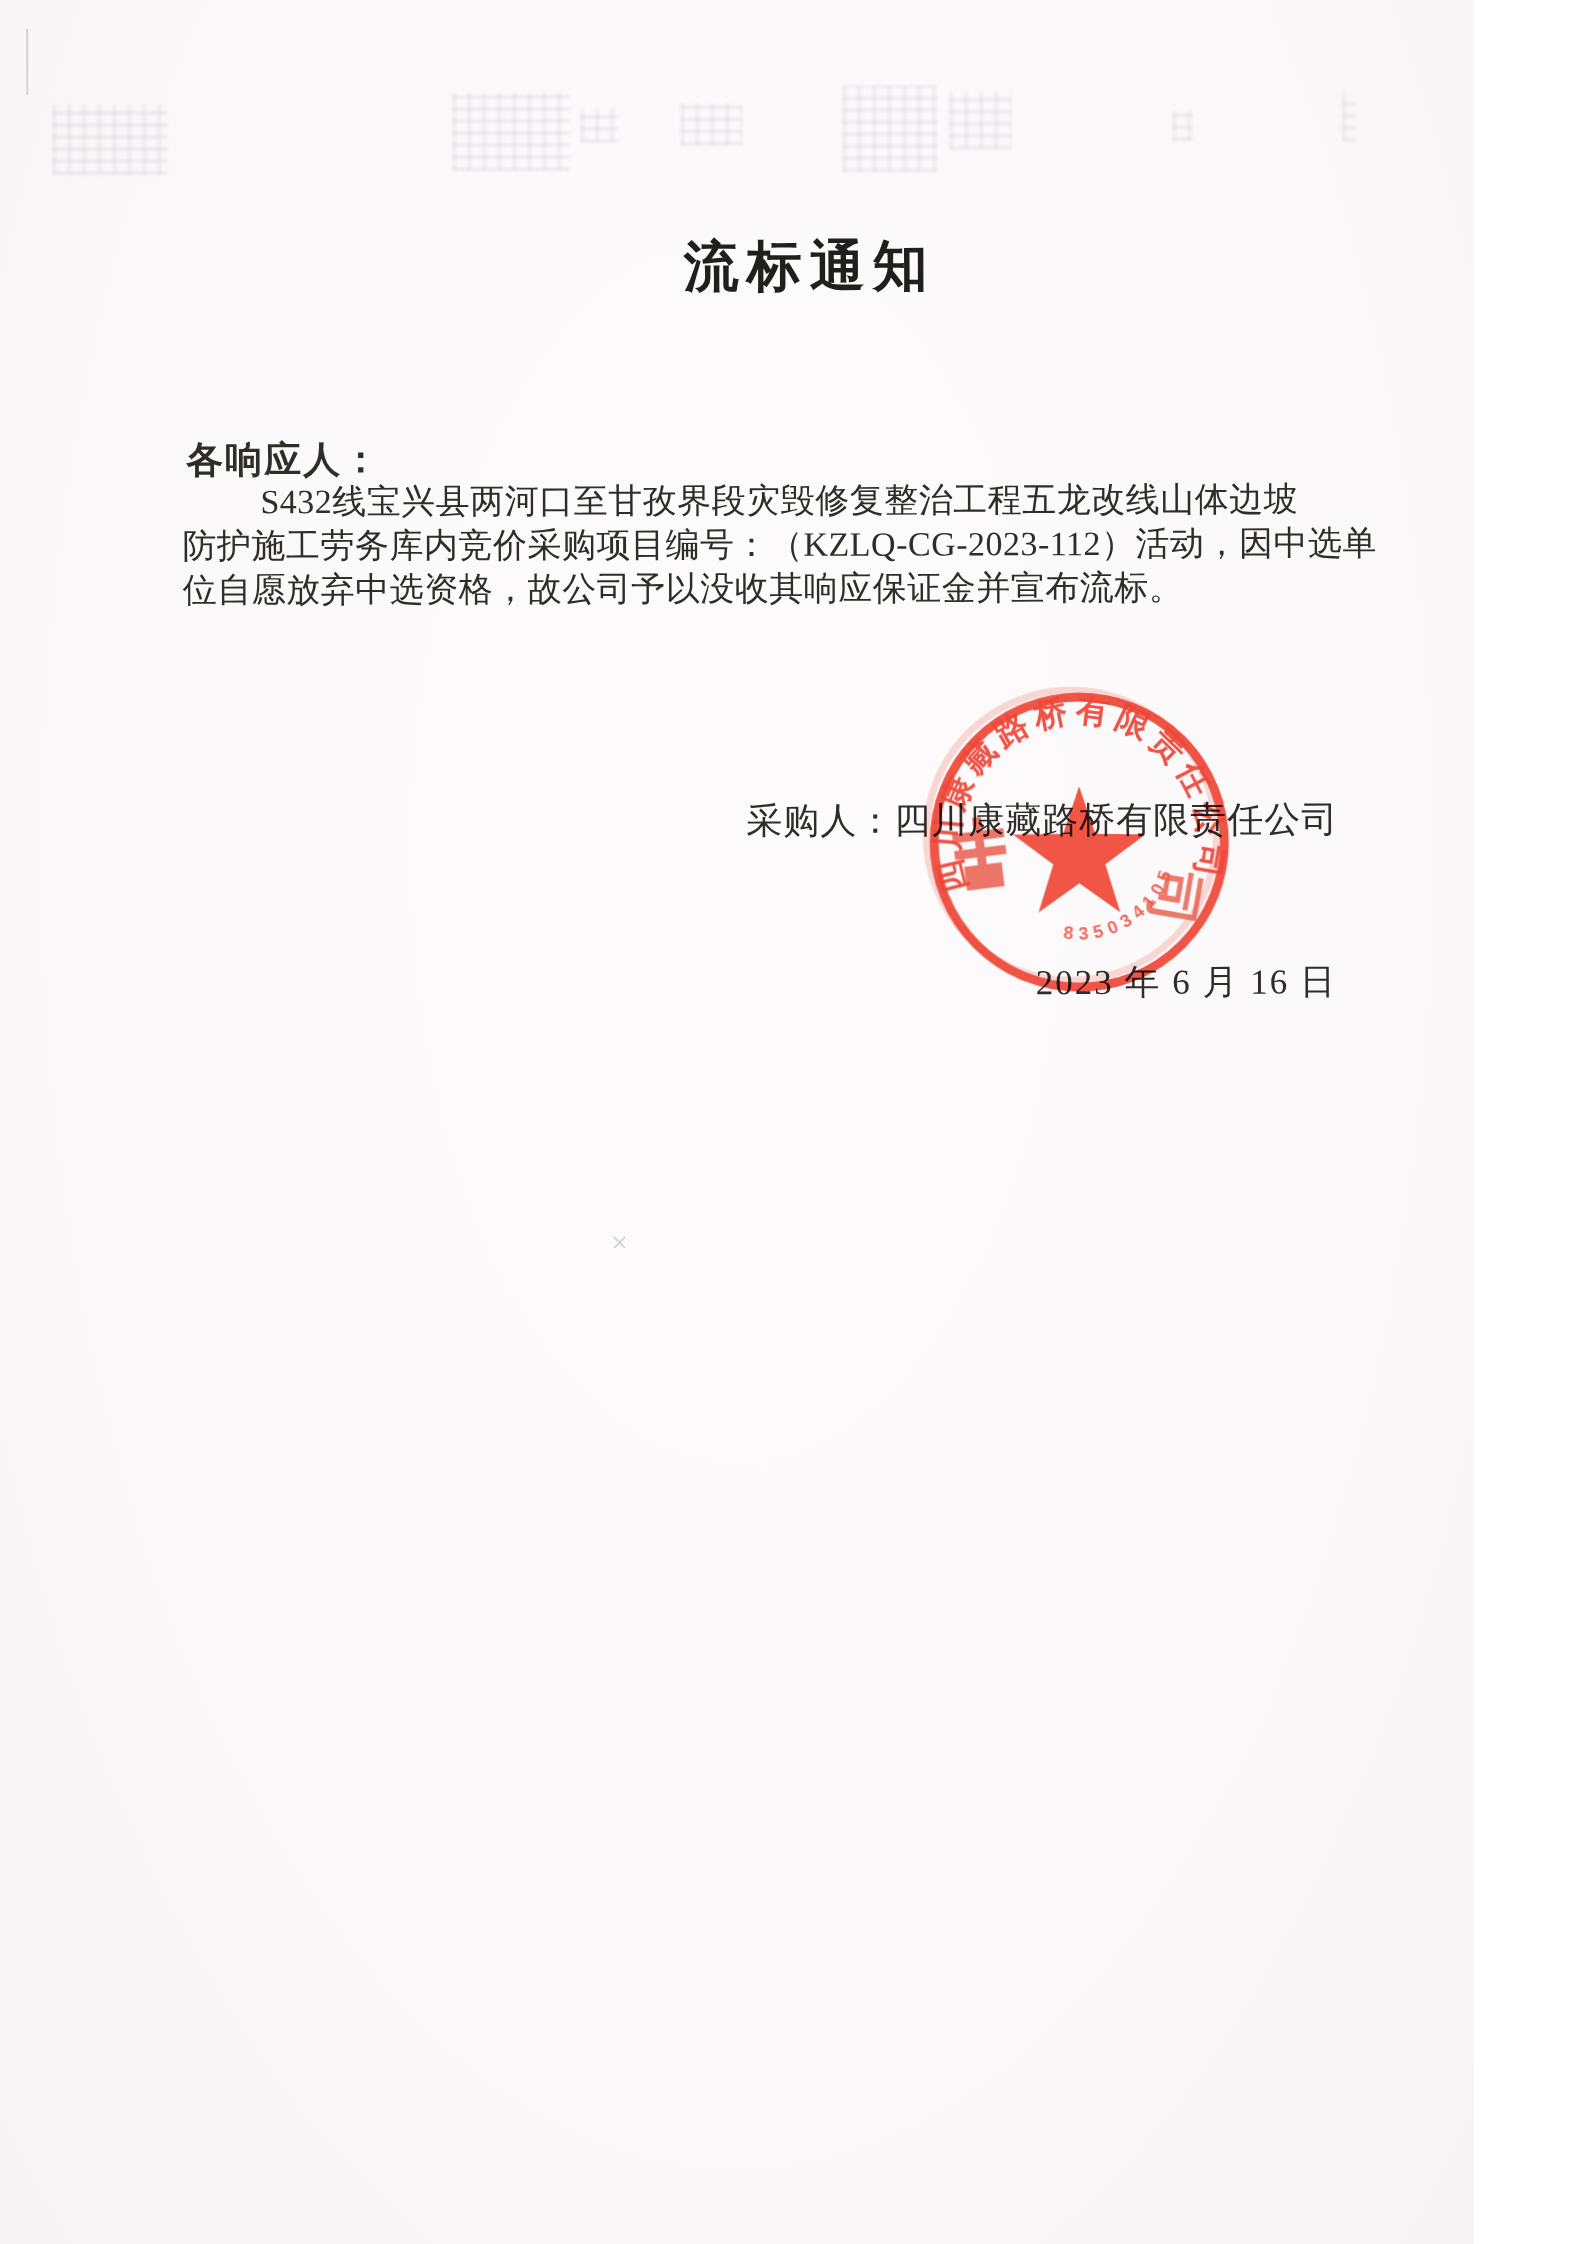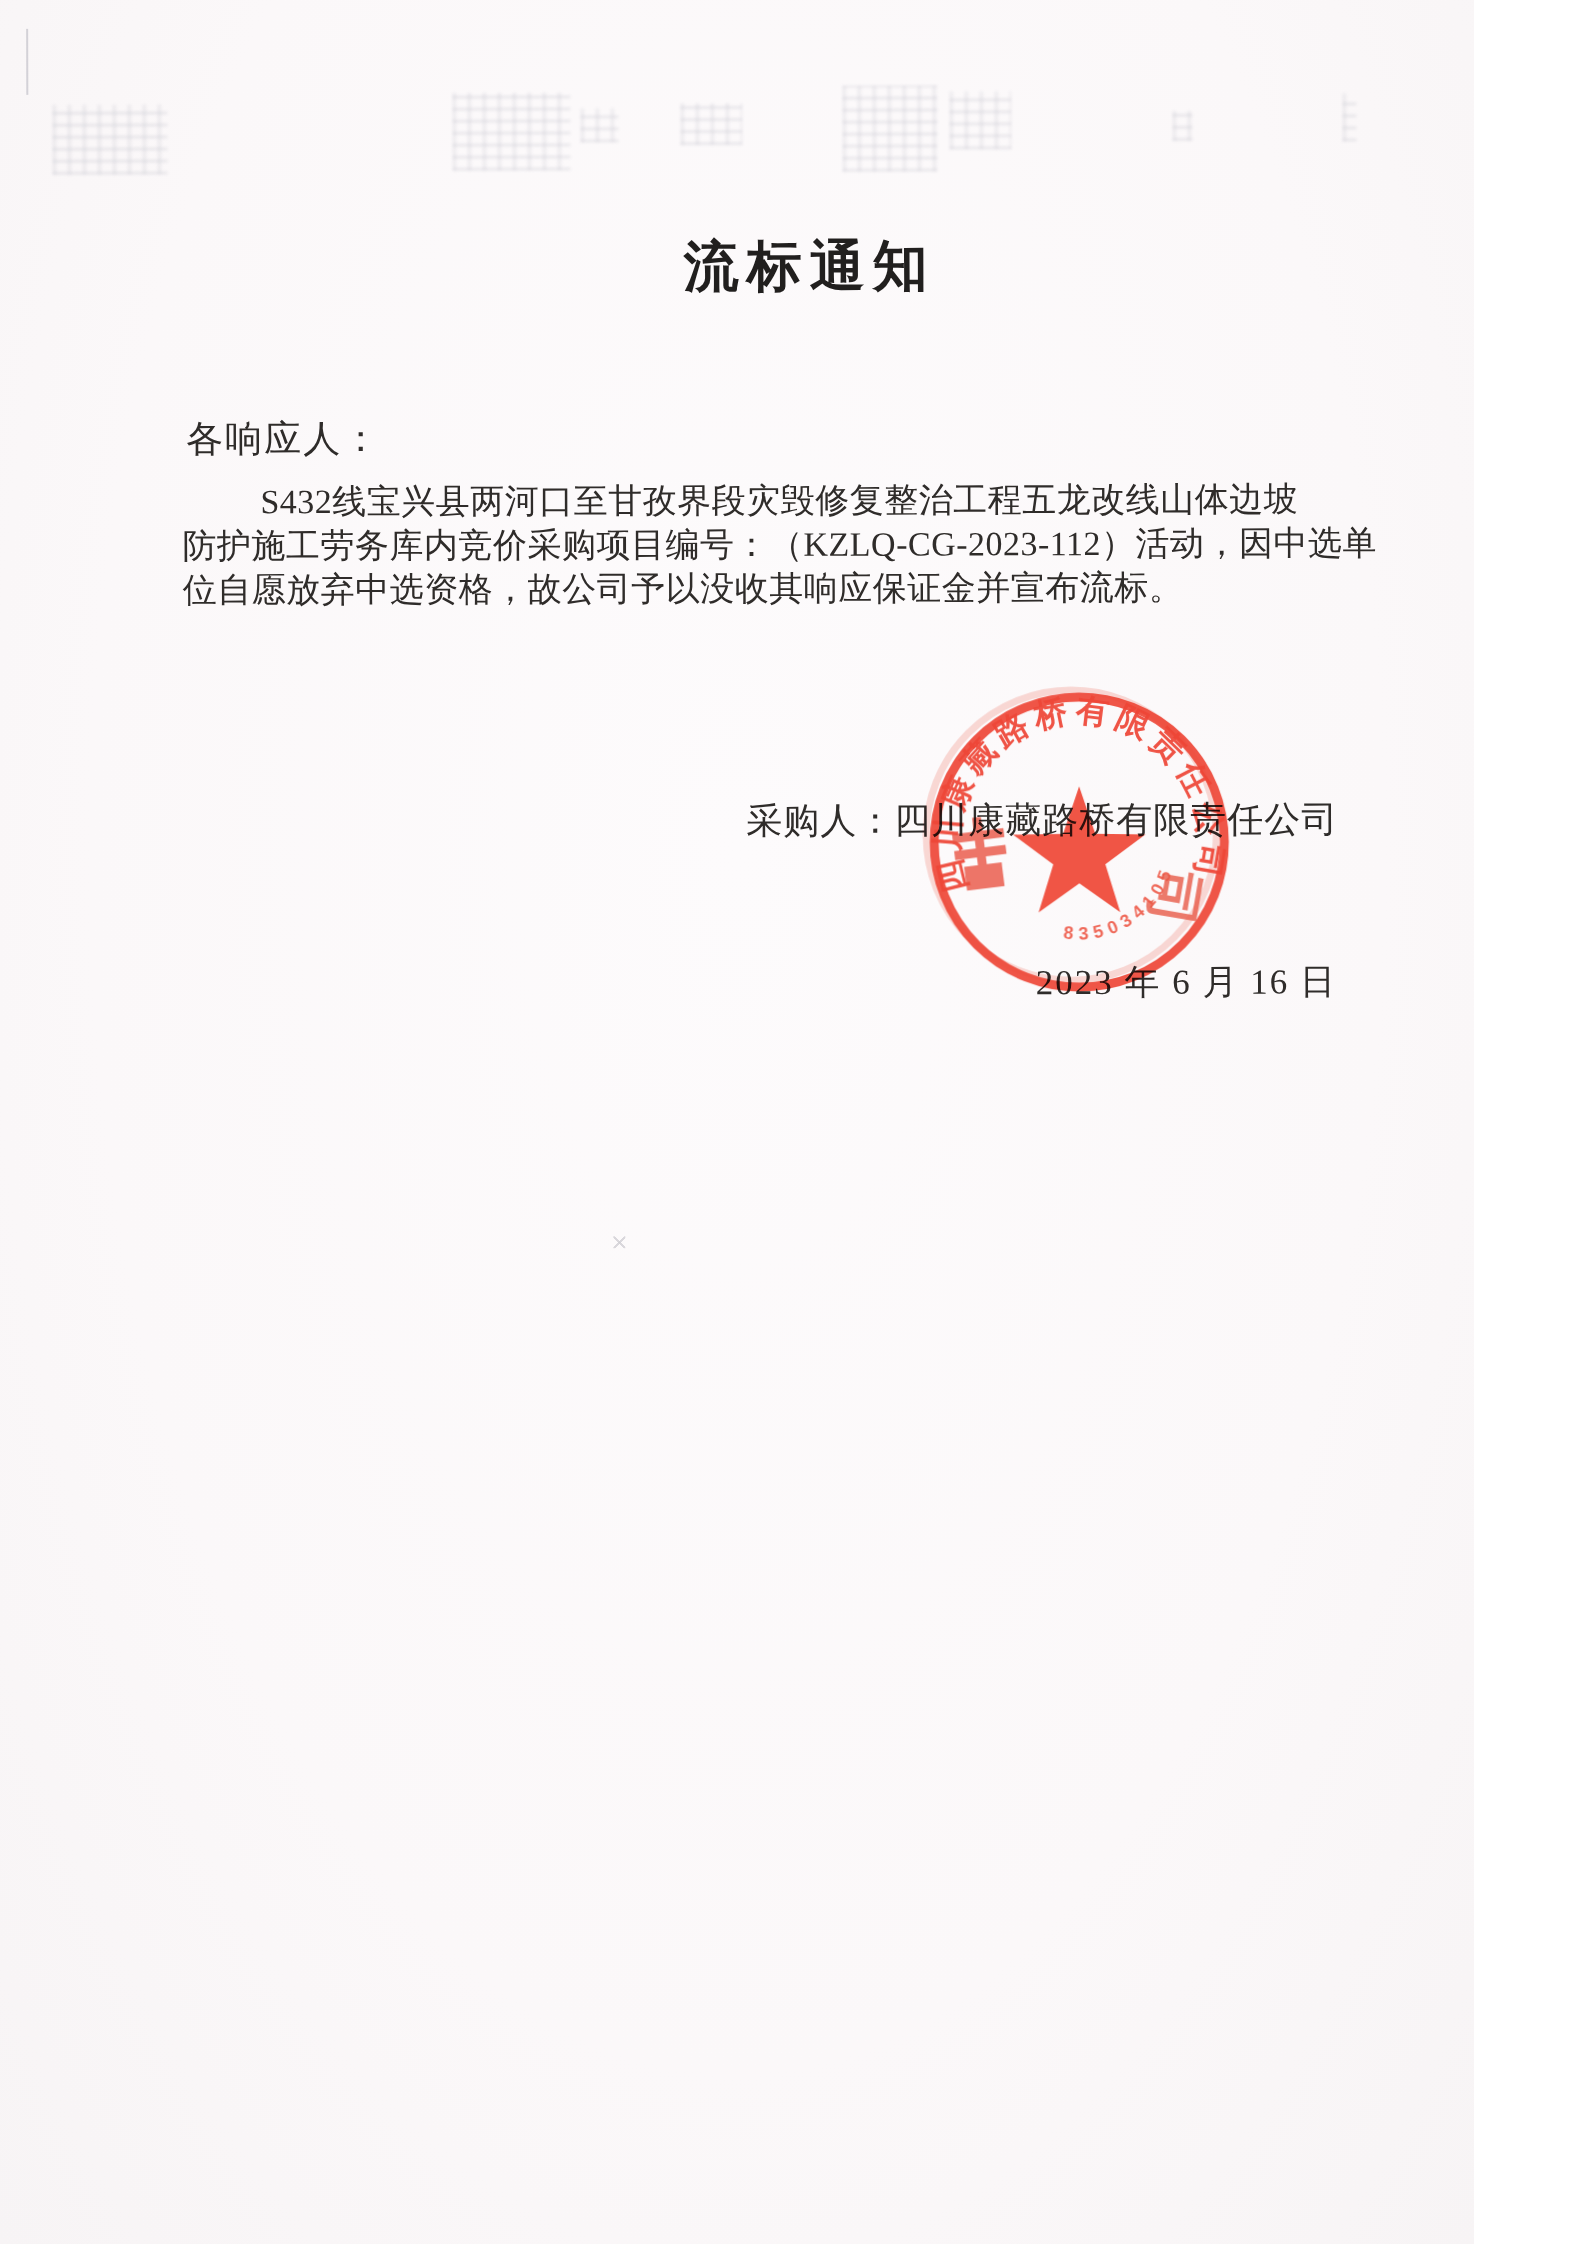--- a/index.html
+++ b/index.html
@@ -14,22 +14,22 @@
     color:#2f2c2a;
   }
   .content{position:absolute;inset:0;transform:rotate(-0.15deg);}
   .doc-title{
     position:absolute;left:686px;top:230px;
     font-family:"Liberation Sans","DejaVu Sans",sans-serif;
     font-size:55px;font-weight:700;letter-spacing:8px;color:#211f1e;
     white-space:nowrap;margin:0;
   }
   .salutation{
-    position:absolute;left:188px;top:413px;
-    font-size:37px;letter-spacing:2px;white-space:nowrap;
+    position:absolute;left:188px;top:434px;
+    font-size:37px;letter-spacing:2px;white-space:nowrap;font-weight:bold;
   }
   .para{
     position:absolute;left:184px;top:479px;width:1190px;
     font-size:34px;line-height:44px;letter-spacing:0.5px;
   }
   .para .line{white-space:nowrap;}
   .para .line.indent{padding-left:78px;}
   .buyer-line{
     position:absolute;left:747px;top:797px;
     font-size:36px;letter-spacing:1px;white-space:nowrap;

